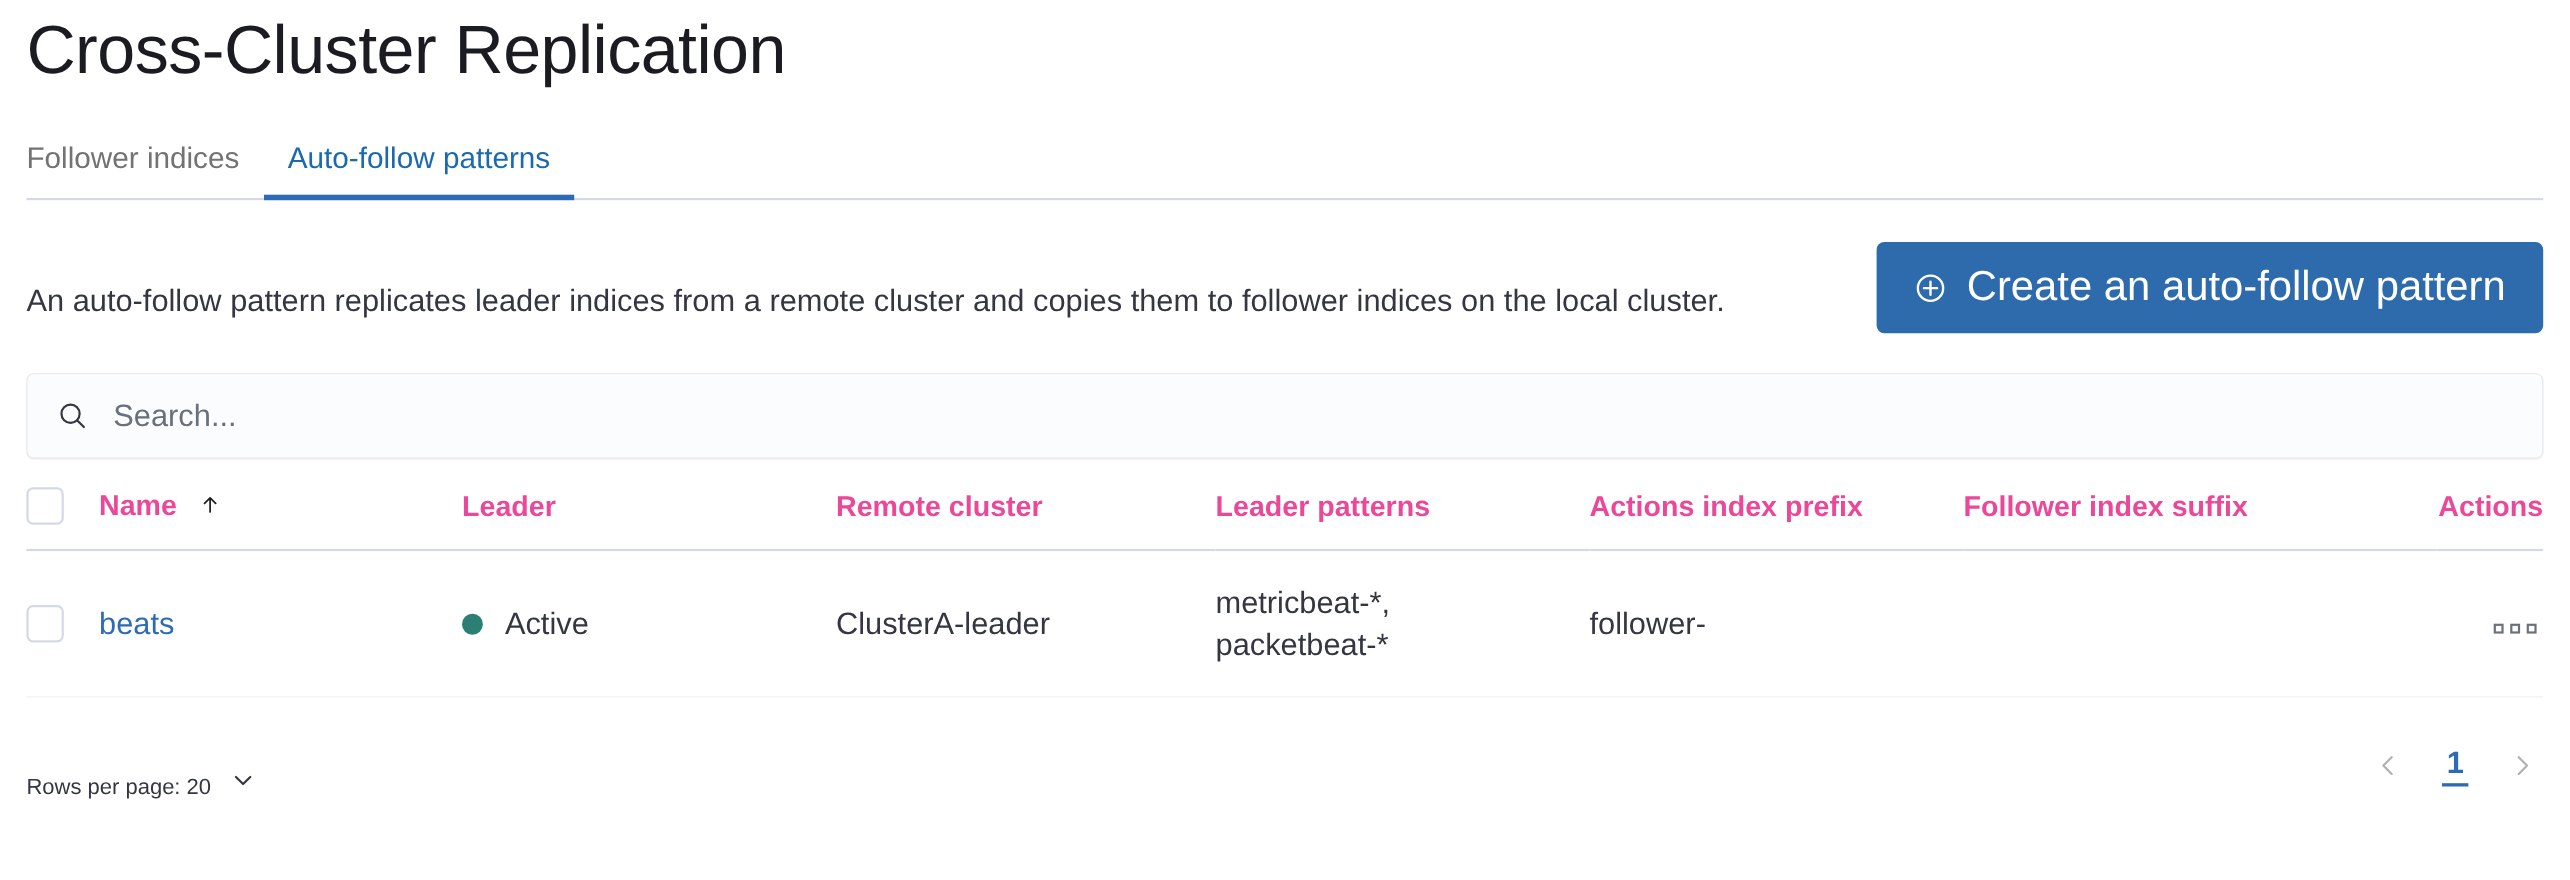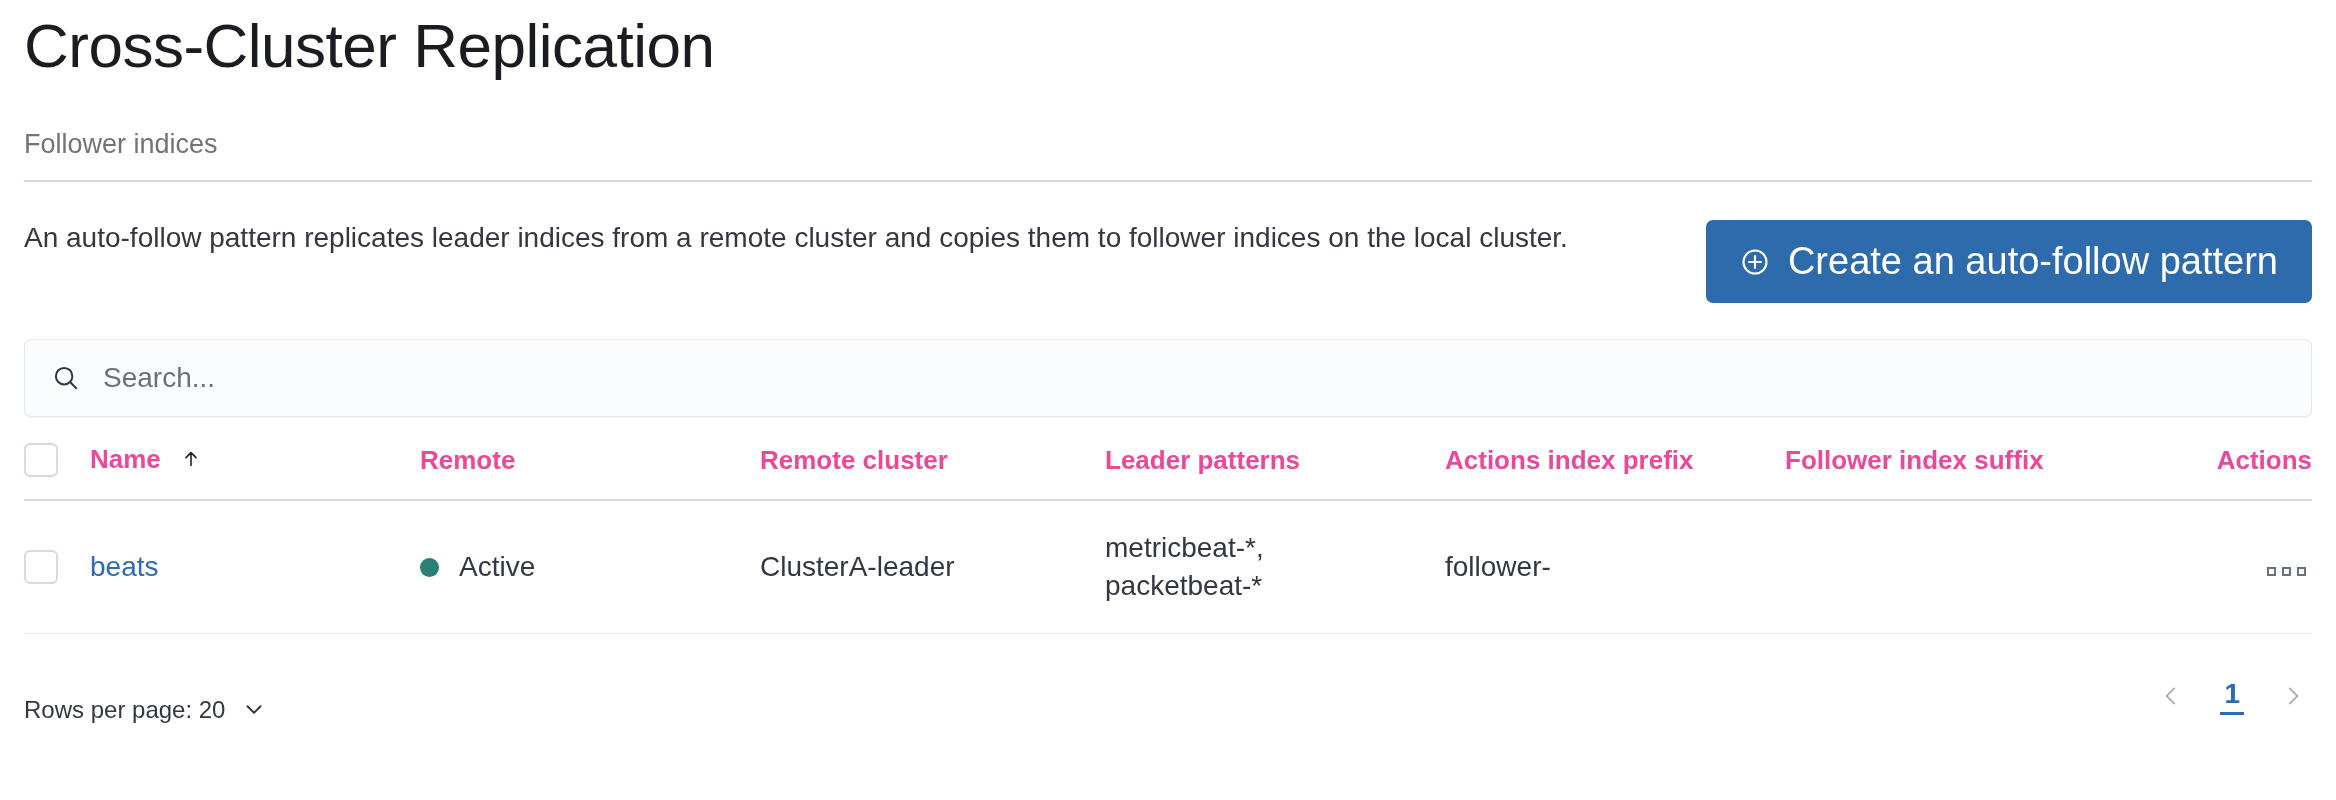--- a/index.html
+++ b/index.html
@@ -73,20 +73,21 @@
     justify-content: space-between;
     margin-top: 36px;
     gap: 40px;
   }
   .intro-text {
     font-size: 28px;
     line-height: 1.43;
     color: #343741;
     max-width: 1720px;
     font-weight: 400;
+    margin-top: 36px;
   }
   .cta-button {
     flex: 0 0 auto;
     display: inline-flex;
     align-items: center;
     gap: 18px;
     background: #2e6bac;
     color: #ffffff;
     border: none;
     border-radius: 7px;
@@ -220,23 +221,23 @@
 
   
   .footer {
     display: flex;
     align-items: center;
     justify-content: space-between;
     margin-top: 30px;
   }
   .rows-per-page {
     display: inline-flex;
-    align-items: flex-start;
+    align-items: flex-end;
     gap: 16px;
-    font-size: 24px;
+    font-size: 20px;
     color: #343741;
     cursor: pointer;
     margin-top: 32px;
   }
   .pagination {
     display: inline-flex;
     align-items: center;
     gap: 30px;
   }
   .page-arrow {
@@ -256,20 +257,21 @@
 </style>
 </head>
 <body>
 
 <div class="page">
 
   <h1 class="page-title">Cross-Cluster Replication</h1>
 
   <div class="tabs">
     <div class="tab">Follower indices</div>
+    <div class="tab active">Auto-follow patterns</div>
   </div>
 
   <div class="intro">
     <div class="intro-text">An auto-follow pattern replicates leader indices from a remote cluster and copies them to follower indices on the local cluster.</div>
     <button class="cta-button">
       <span class="cta-icon">
         <svg width="30" height="30" viewBox="0 0 24 24" fill="none" aria-hidden="true">
           <circle cx="12" cy="12" r="9.2" stroke="#ffffff" stroke-width="1.7"></circle>
           <path d="M12 7.2V16.8M7.2 12H16.8" stroke="#ffffff" stroke-width="1.7" stroke-linecap="round"></path>
         </svg>
@@ -295,21 +297,21 @@
           <span class="checkbox"></span>
         </th>
         <th class="col-name">
           <span>Name</span>
           <span class="sort-arrow">
             <svg width="22" height="22" viewBox="0 0 24 24" fill="none" aria-hidden="true">
               <path d="M12 19V5M12 5L6.5 10.5M12 5L17.5 10.5" stroke="#1a1c21" stroke-width="1.7" stroke-linecap="round" stroke-linejoin="round"></path>
             </svg>
           </span>
         </th>
-        <th class="col-status">Remote</th>
+        <th class="col-status">Leader</th>
         <th class="col-remote">Remote cluster</th>
         <th class="col-leader">Leader patterns</th>
         <th class="col-prefix">Actions index prefix</th>
         <th class="col-suffix">Follower index suffix</th>
         <th class="col-actions">Actions</th>
       </tr>
     </thead>
     <tbody>
       <tr>
         <td class="col-check">

